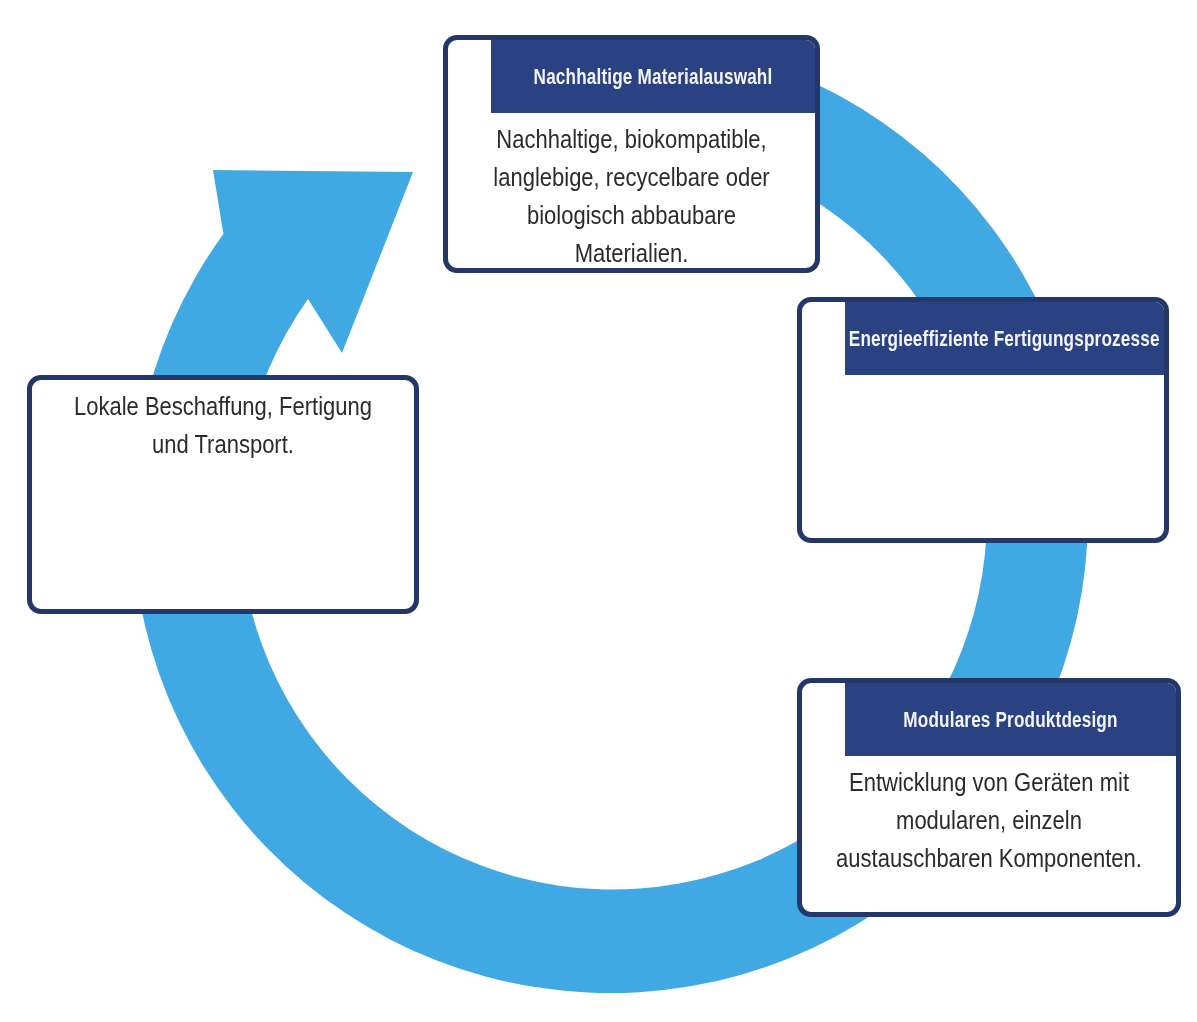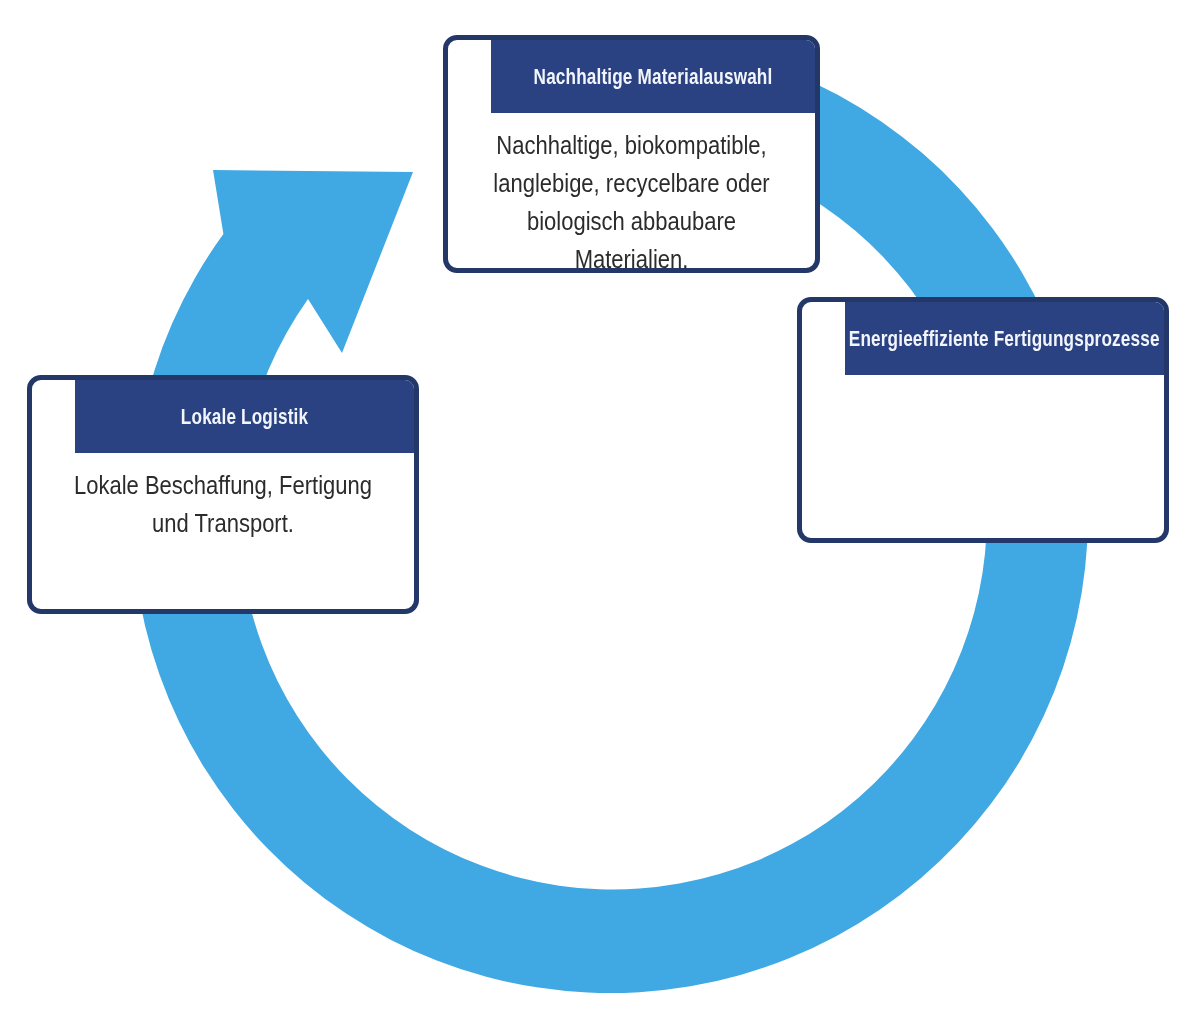--- a/index.html
+++ b/index.html
@@ -59,21 +59,21 @@
     color: var(--header-text);
     font-size: 22px;
     font-weight: bold;
     letter-spacing: 0.2px;
   }
   .card-body {
     flex: 1 1 auto;
     display: flex;
     justify-content: center;
     align-items: flex-start;
-    padding-top: 13px;
+    padding-top: 7px;
   }
   .body-text {
     display: inline-block;
     width: 480px;
     text-align: center;
     white-space: pre-line;
     transform: scaleX(0.88);
     transform-origin: 50% 0;
     color: var(--body-text);
     font-size: 25px;
@@ -113,25 +113,32 @@
 Materialien.</span>
     </div>
   </div>
 
   <div class="card card-2">
     <div class="card-header">
       <span class="hdr-text">Energieeffiziente Fertigungsprozesse</span>
     </div>
   </div>
 
+  <div class="card card-3">
+    <div class="card-header">
+      <span class="hdr-text">Modulares Produktdesign</span>
+    </div>
+    <div class="card-body">
+      <span class="body-text">Entwicklung von Geräten mit
+modularen, einzeln
+austauschbaren Komponenten.</span>
+    </div>
+  </div>
 
 
   <div class="card card-5">
-    <div class="card-header">
-      <span class="hdr-text">Lokale Logistik</span>
-    </div>
     <div class="card-body">
       <span class="body-text">Lokale Beschaffung, Fertigung
 und Transport.</span>
     </div>
   </div>
 
 </div>
 
 </body></html>

